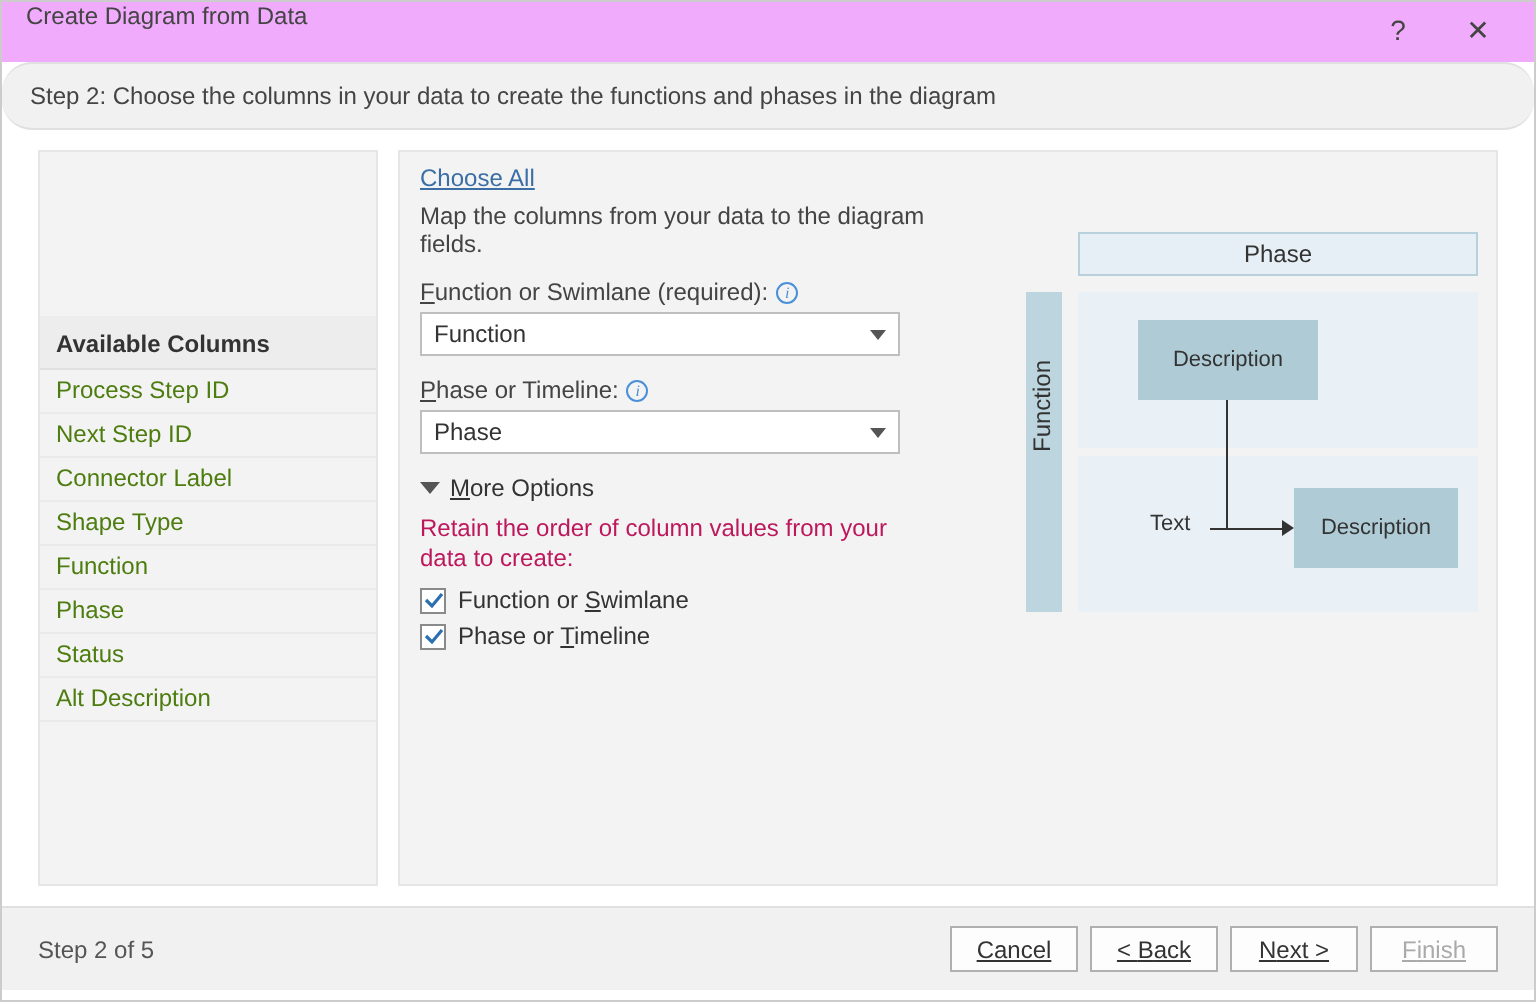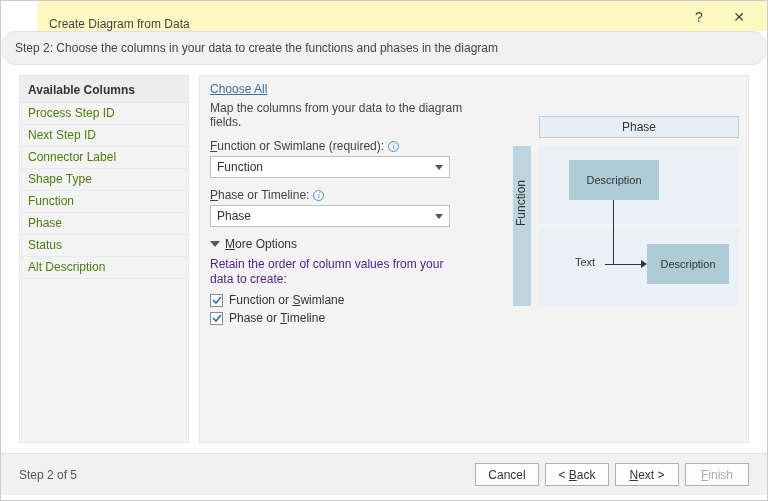--- a/index.html
+++ b/index.html
@@ -10,24 +10,23 @@
     color: #333;
     background: #fff;
     width: 768px;
     height: 501px;
     overflow: hidden;
     border: 1px solid #ccc;
   }
   .titlebar {
     height: 30px;
     display: flex;
-    align-items: flex-end;
+    align-items: flex-start;
     padding: 0 8px 0 12px;
-    background: #fef9c3;
-    margin-left: 36px;
+    background: #f0abfc;
   }
   .titlebar .title { flex: 1; font-size: 12px; color: #444; }
   .titlebar .tbtn {
     width: 40px;
     height: 28px;
     display: flex;
     align-items: center;
     justify-content: center;
     color: #444;
     font-size: 14px;
@@ -46,20 +45,21 @@
     padding: 10px 18px 10px 18px;
     gap: 10px;
     height: 388px;
   }
   .col-left {
     width: 170px;
     background: #f3f3f3;
     border: 1px solid #e6e6e6;
     display: flex;
     flex-direction: column;
+    justify-content: center;
   }
   .col-left .hdr {
     font-weight: 600;
     font-size: 12px;
     padding: 7px 8px 5px 8px;
     color: #333;
     border-bottom: 1px solid #e0e0e0;
     background: #ededed;
   }
   .col-left .item {
@@ -116,21 +116,21 @@
   .more {
     display: flex; align-items: center; gap: 5px;
     font-size: 12px; color: #333; margin: 2px 0 6px 0;
   }
   .more .tri {
     width: 0; height: 0;
     border-left: 5px solid transparent;
     border-right: 5px solid transparent;
     border-top: 6px solid #555;
   }
-  .retain { color: #4c1d95; font-size: 12px; margin-bottom: 6px; max-width: 260px; line-height: 15px; }
+  .retain { color: #be185d; font-size: 12px; margin-bottom: 6px; max-width: 260px; line-height: 15px; }
   .chk { display: flex; align-items: center; gap: 6px; font-size: 12px; margin: 4px 0; }
   .chk .box {
     width: 13px; height: 13px; background: #fff; border: 1px solid #8a8a8a;
     display: flex; align-items: center; justify-content: center;
   }
   .chk .box svg { width: 10px; height: 10px; }
   .preview {
     width: 245px;
     padding: 40px 6px 6px 6px;
     position: relative;
@@ -193,21 +193,21 @@
     border-top: 1px solid #e0e0e0;
     display: flex;
     align-items: center;
     padding: 0 18px;
   }
   .footer .stepcount { flex: 1; font-size: 12px; color: #555; }
   .footer .btns { display: flex; gap: 6px; }
   .footer button {
     height: 23px; min-width: 64px; padding: 0 10px;
     background: #fdfdfd; border: 1px solid #b0b0b0;
-    font-size: 12px; color: #333; font-family: inherit;
+    font-size: 12px; color: #333; font-family: inherit; text-decoration: underline;
   }
   .footer button.disabled { color: #aaa; }
 </style>
 </head>
 <body>
 
 <div class="titlebar">
   <div class="title">Create Diagram from Data</div>
   <div class="tbtn">?</div>
   <div class="tbtn">✕</div>

